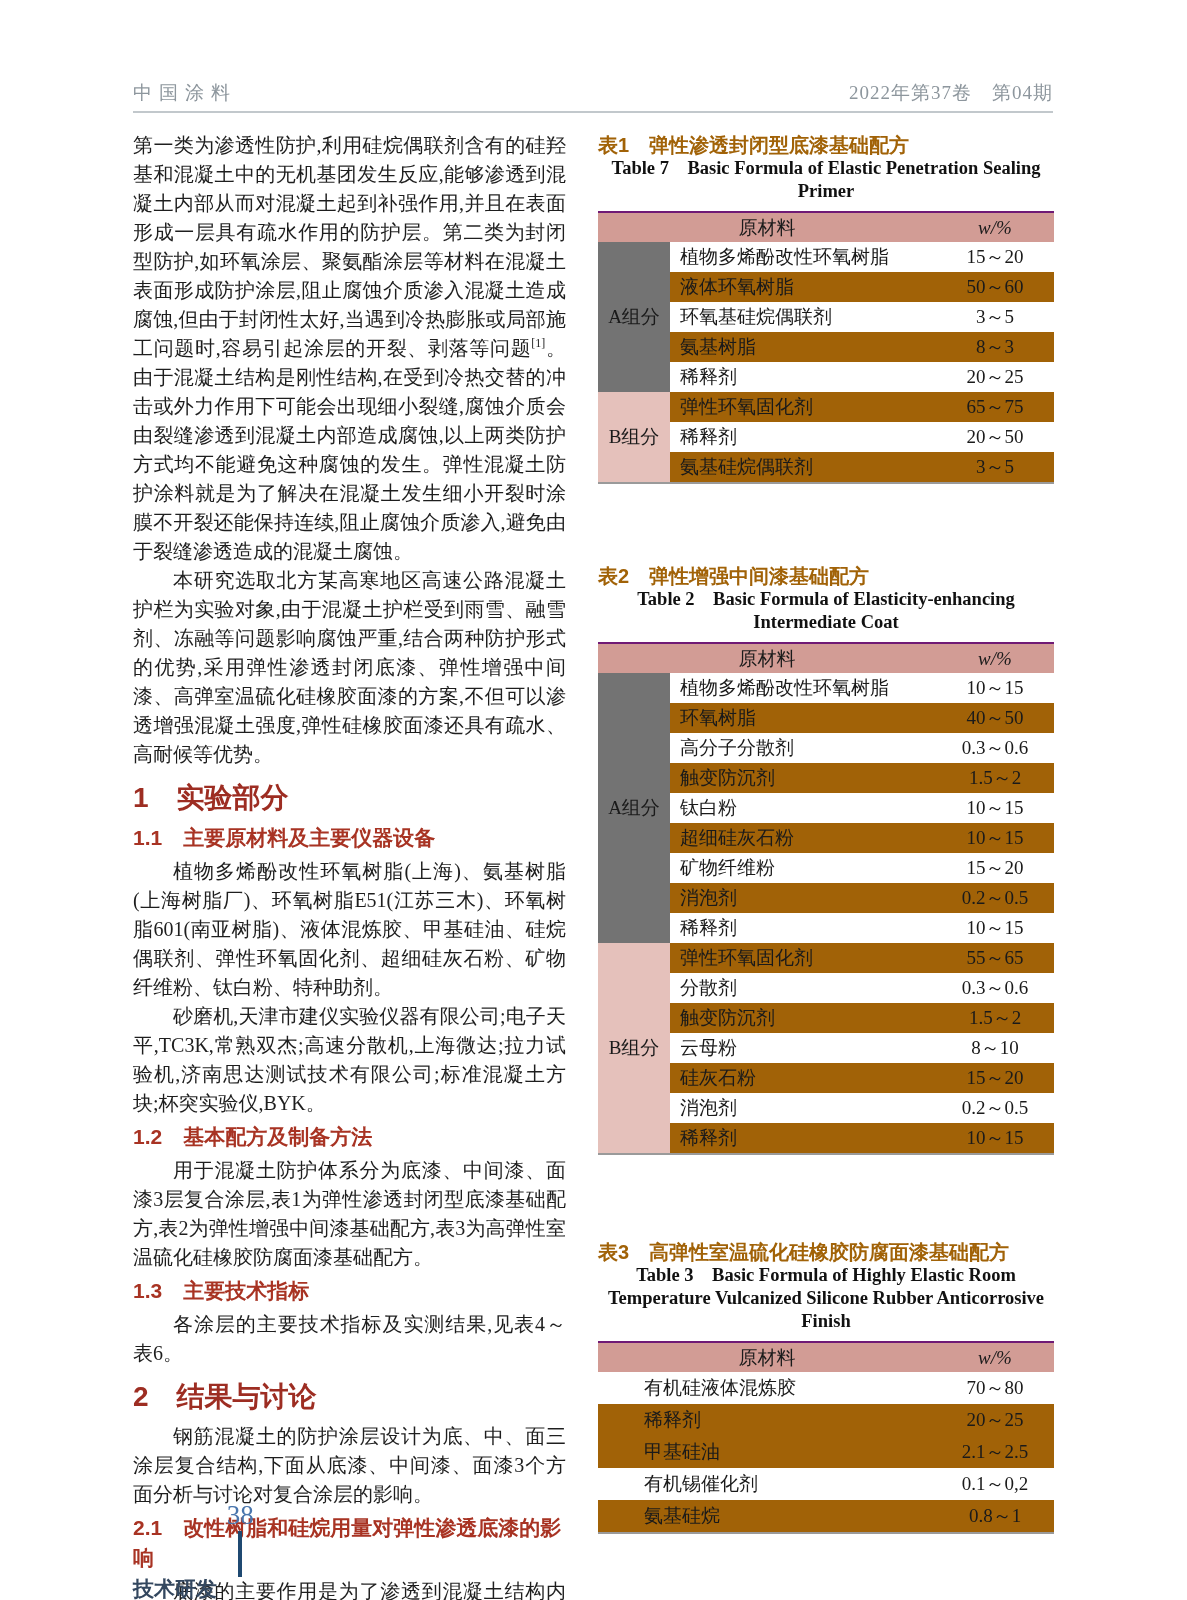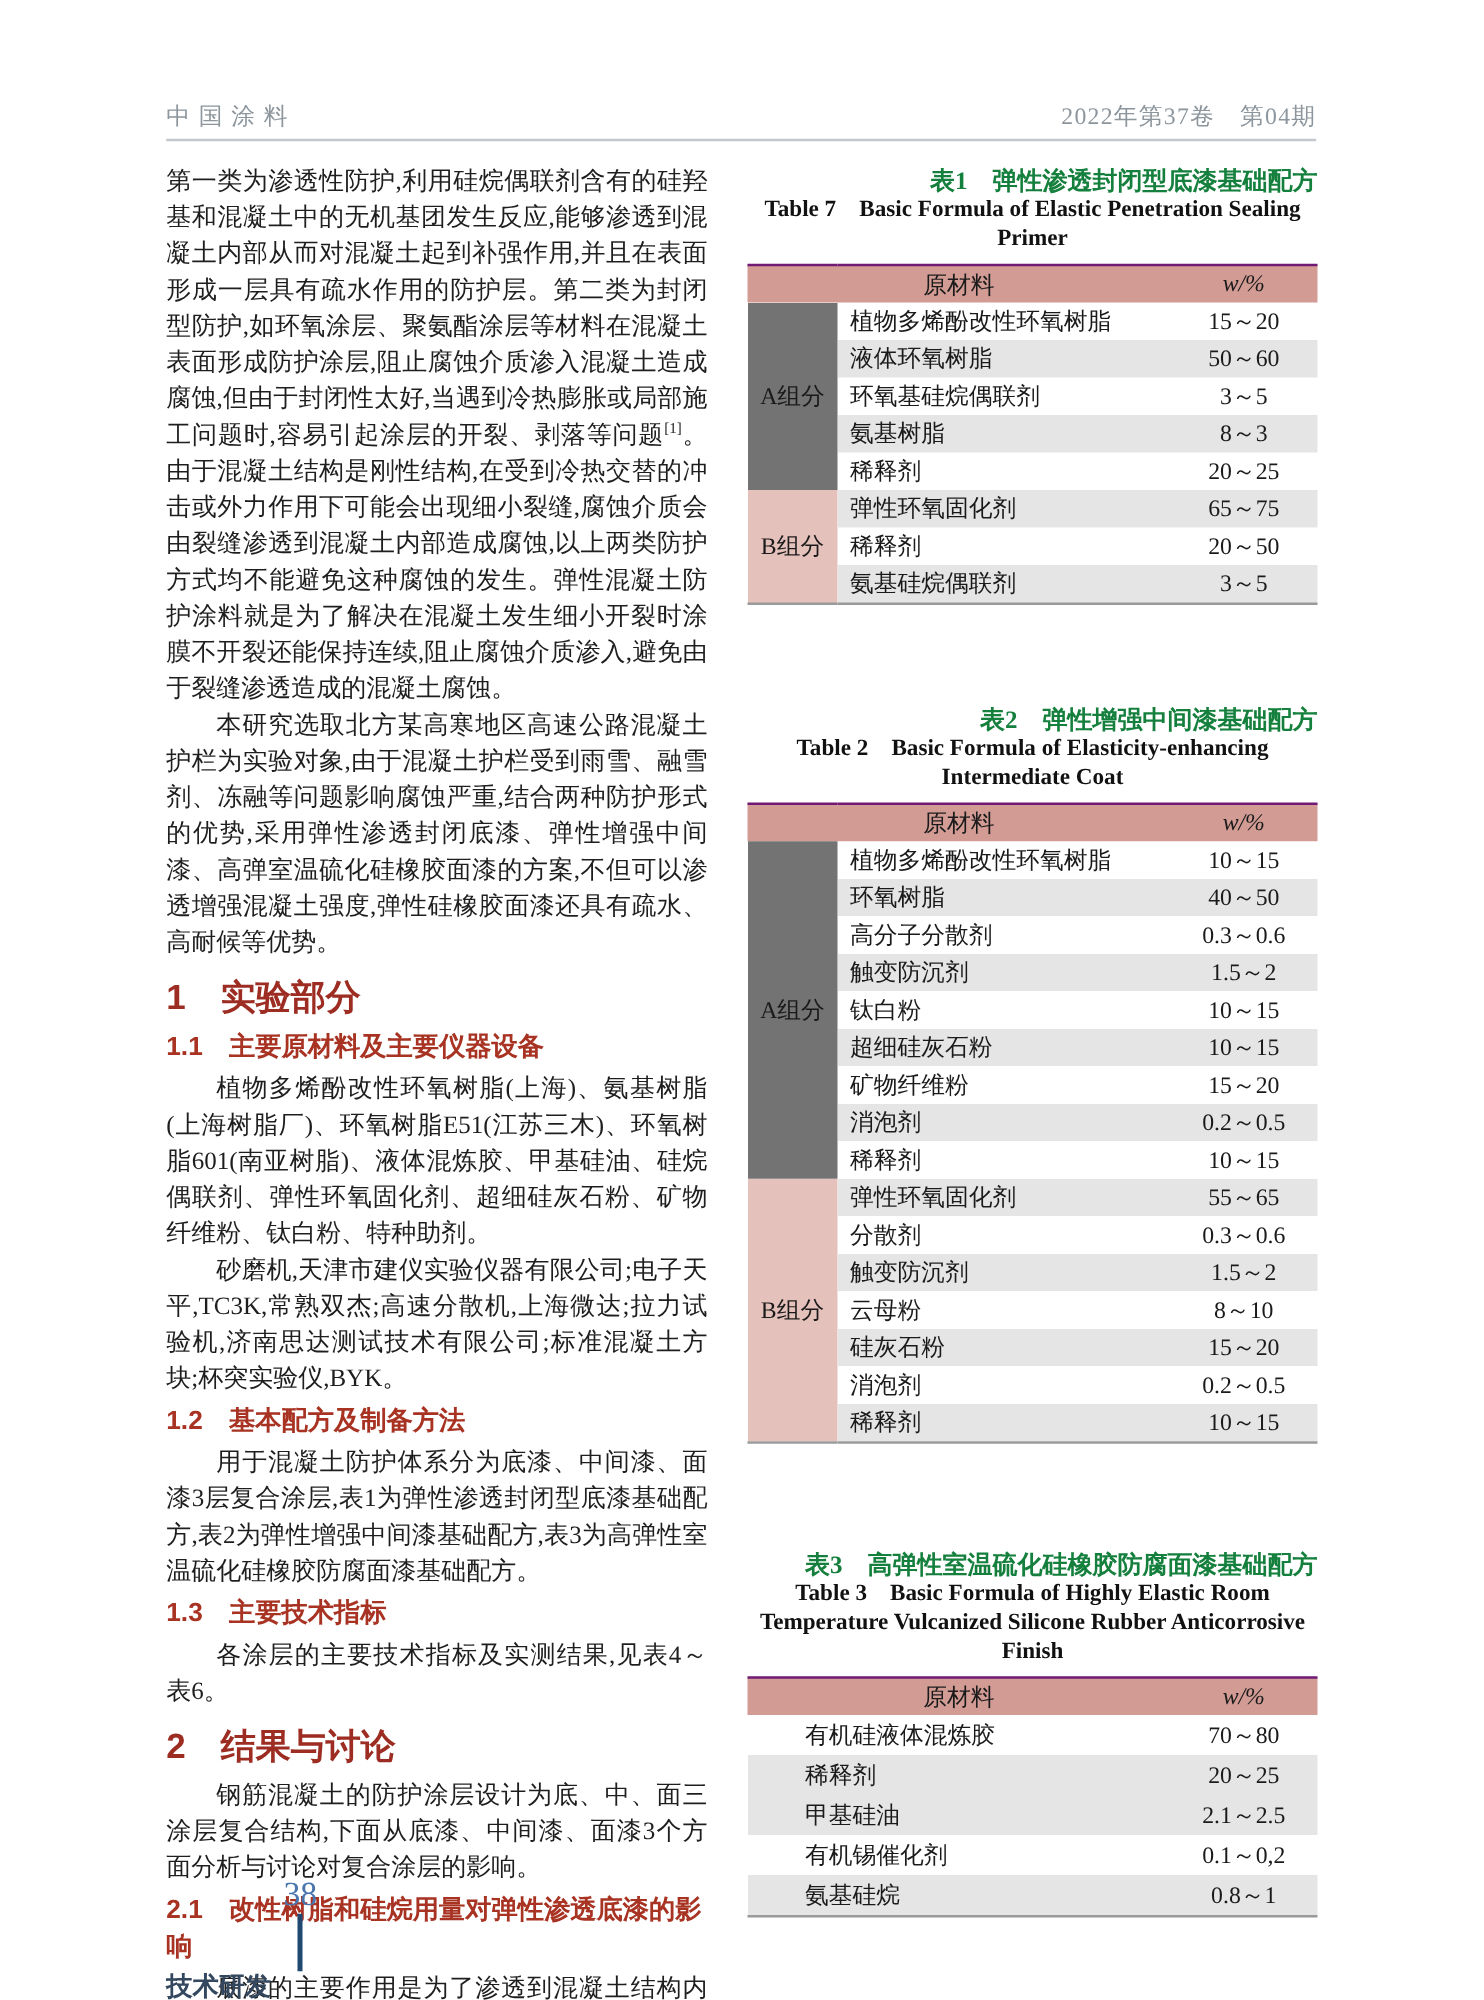--- a/index.html
+++ b/index.html
@@ -22,35 +22,35 @@
   .h-l1{margin:10px 0 6px 0;font-family:"Liberation Sans","DejaVu Sans",sans-serif;
         font-weight:bold;font-size:28px;line-height:38px;color:#9d2d22;text-indent:0;text-align:left;}
   .h-l2{margin:4px 0 4px 0;font-family:"Liberation Sans","DejaVu Sans",sans-serif;
         font-weight:bold;font-size:21px;line-height:30px;color:#a83323;text-indent:0;text-align:left;}
 
   
   .right-col{position:absolute;left:598px;top:133px;width:456px;}
   .table-block{margin:0;}
   .gap2{margin-top:80px;}
   .gap3{margin-top:85px;}
-  .tbl-title-zh{text-align:right;font-family:Liberation Serif, serif;
-                font-weight:bold;font-size:20px;line-height:24px;color:#15803d;}
+  .tbl-title-zh{text-align:left;font-family:Liberation Sans, sans-serif;
+                font-weight:bold;font-size:20px;line-height:24px;color:#a16207;}
   .tbl-title-en{text-align:center;font-weight:bold;font-size:18.5px;line-height:23px;
                 color:#111;margin-bottom:8px;}
   .formula-table{width:100%;border-collapse:collapse;table-layout:fixed;
                  border-top:2px solid #701a75;border-bottom:2px solid #9a9a9a;}
   .formula-table th{background:#d29c95;height:27px;font-weight:normal;font-size:19px;color:#1a1a1a;}
   .formula-table th.h-val{font-style:italic;}
   .formula-table td{height:28px;font-size:19px;color:#1a1a1a;overflow:hidden;white-space:nowrap;}
   .formula-table td.g-cell{text-align:center;background:#737373;}
   .formula-table td.g-pink{background:#e5c1bb;}
   .formula-table td.mat{padding-left:10px;}
   .formula-table.no-group td.mat{padding-left:46px;}
   .formula-table td.val{text-align:center;}
-  .formula-table td.stripe{background:#e5e5e5;}
+  .formula-table td.stripe{background:#a16207;}
   .formula-table.tall td{height:30px;}
 
   
   .page-footer{position:absolute;left:133px;top:1490px;display:flex;align-items:center;flex-direction:column;}
   .page-num{font-size:27px;color:#4a76ad;margin-right:9px;padding-top:10px;}
   .footer-bar{width:4px;height:46px;background:#1f4971;margin-right:9px;}
   .footer-zh{font-family:Liberation Serif, serif;font-weight:bold;
              font-size:21px;line-height:24px;color:#33475f;}
   .footer-en{font-weight:bold;font-size:14px;line-height:18px;color:#868c93;}
 </style>

